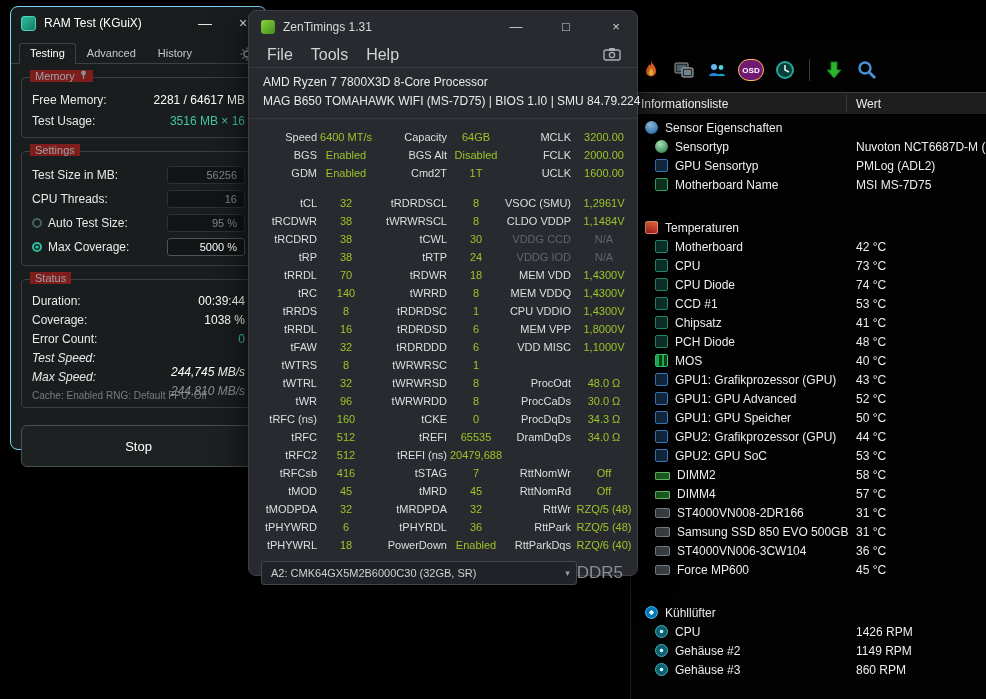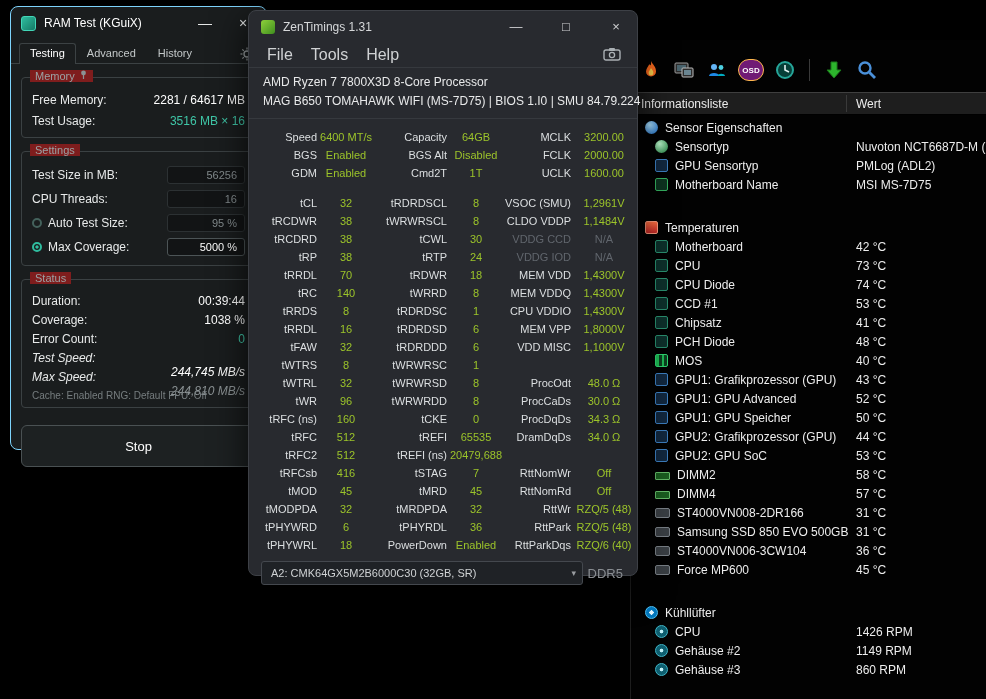--- a/index.html
+++ b/index.html
@@ -54,21 +54,21 @@
   .zgridwrap{padding-top:9px;}
   .zrow{display:grid;grid-template-columns:62px 58px 72px 58px 66px 66px;height:18px;align-items:center;padding-left:6px;}
   .zl{text-align:right;color:#dcdfe1;white-space:nowrap;}
   .zv{text-align:center;color:#9cc42a;white-space:nowrap;}
   .zl.dim,.zv.dim{color:#61666d;}
   .ztop{margin-bottom:12px;}
   .z-modulebar{display:flex;align-items:center;margin:7px 12px 0;}
   .combo{width:322px;height:24px;background:#1f2226;border:1px solid #44484e;border-radius:3px;display:flex;align-items:center;padding:0 6px 0 9px;color:#cfd2d4;font-size:11px;}
   .combo .txt{flex:1;white-space:nowrap;overflow:hidden;}
   .combo .arrow{color:#9a9da1;font-size:9px;}
-  .ddr-label{margin-left:auto;color:#8a8e93;font-size:13px;padding-right:2px;text-align:right;}
+  .ddr-label{margin-left:auto;color:#8a8e93;font-size:17px;padding-right:2px;text-align:right;}
 
   
   .hwinfo{left:630px;top:40px;width:356px;height:659px;background:#020202;border-left:1px solid #1d1d1d;color:#ededed;font-size:12px;overflow:hidden;box-shadow:none;}
   .h-toolbar{height:52px;display:flex;align-items:center;gap:9px;padding:8px 0 0 8px;}
   .tbtn{display:flex;align-items:center;justify-content:center;width:24px;height:26px;}
   .osd-badge{width:26px;height:22px;background:#701a75;border:1px solid #ffb84d;border-radius:11px;color:#fff;font-size:8px;font-weight:bold;display:flex;align-items:center;justify-content:center;}
   .tsep{width:1px;height:22px;background:#3a3a3a;margin:0 3px;}
   .h-header{height:23px;background:#1e1e1e;border-top:1px solid #3f3f3f;border-bottom:1px solid #000;display:flex;align-items:center;position:relative;color:#ececec;}
   .h-header .c1{padding-left:10px;}
   .h-header .c2{position:absolute;left:225px;}

